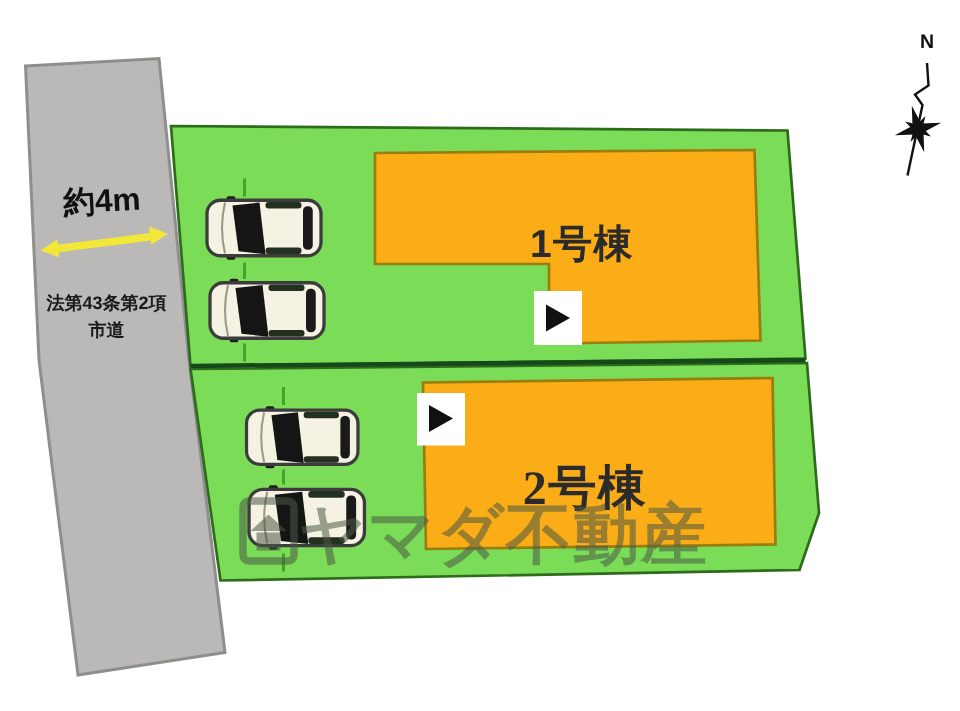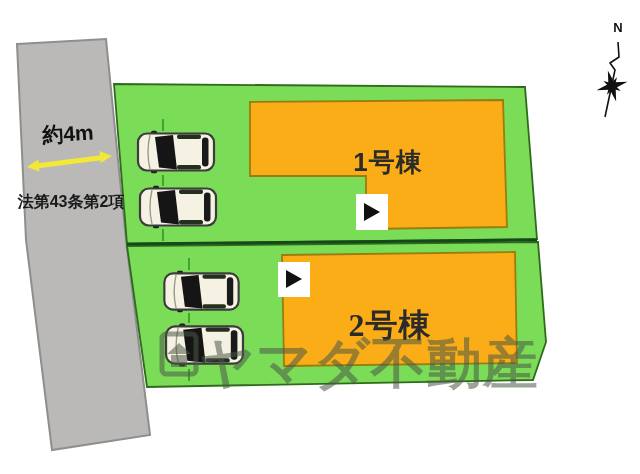--- a/index.html
+++ b/index.html
@@ -8,35 +8,35 @@
     overflow:hidden; font-family:"Liberation Sans", sans-serif;
   }
   svg.scene { position:absolute; left:0; top:0; width:640px; height:474px; display:block; }
   .label { position:absolute; color:#222; }
   .road-width-label {
     left:24px; top:120px; width:88px; text-align:center;
     font-size:21px; font-weight:bold; color:#111; transform:rotate(-3deg);
   }
   .road-legal-text {
     left:4px; top:193px; width:134px; text-align:center;
-    font-size:16px; line-height:18px; font-weight:600; color:#1a1a1a;
+    font-size:12px; line-height:18px; font-weight:600; color:#1a1a1a;
   }
   .bldg-label {
     width:120px; text-align:center; font-size:26px; font-weight:bold; color:#2b2b2b;
     letter-spacing:1px;
   }
   .bldg1 { left:328px; top:145px; }
   .bldg2 { left:330px; top:304px; font-size:32px;font-family:Liberation Serif, serif; }
   .compass-n {
     left:608px; top:20px; width:20px; text-align:center;
     font-size:13px; font-weight:bold; color:#111;
   }
   .watermark-text {
     left:199px; top:327px; white-space:nowrap;
-    font-size:55px; font-weight:bold; letter-spacing:1px;
+    font-size:44px; font-weight:bold; letter-spacing:1px;
     color:rgba(75,88,70,0.55);
   }
   .watermark-logo { position:absolute; left:159px; top:331px; }
 </style>
 </head>
 <body>
 
 <div class="canvas">
 
   <svg class="scene" viewBox="0 0 640 474" xmlns="http://www.w3.org/2000/svg">
@@ -105,20 +105,21 @@
         <polygon points="0,-10 2.2,-2.2 10,0 2.2,2.2 0,10 -2.2,2.2 -10,0 -2.2,-2.2" transform="rotate(45)" fill="#111"></polygon>
       </g>
       <path d="M -7 31 L 3 -16 L -2 -23 L 7 -29 L 6 -44" fill="none" stroke="#111" stroke-width="1.6"></path>
     </g>
   </svg>
 
   <div class="label road-width-label">約4m</div>
 
   <div class="label road-legal-text">
     <div>法第43条第2項</div>
+    <div>市道</div>
   </div>
 
   <div class="label bldg-label bldg1">1号棟</div>
 
   <div class="label bldg-label bldg2">2号棟</div>
 
   <div class="label compass-n">N</div>
 
   <svg class="watermark-logo" width="40" height="46" viewBox="0 0 40 46">
     <rect x="3" y="3" width="34" height="40" rx="4" fill="none" stroke="rgba(75,88,70,0.55)" stroke-width="5"></rect>

